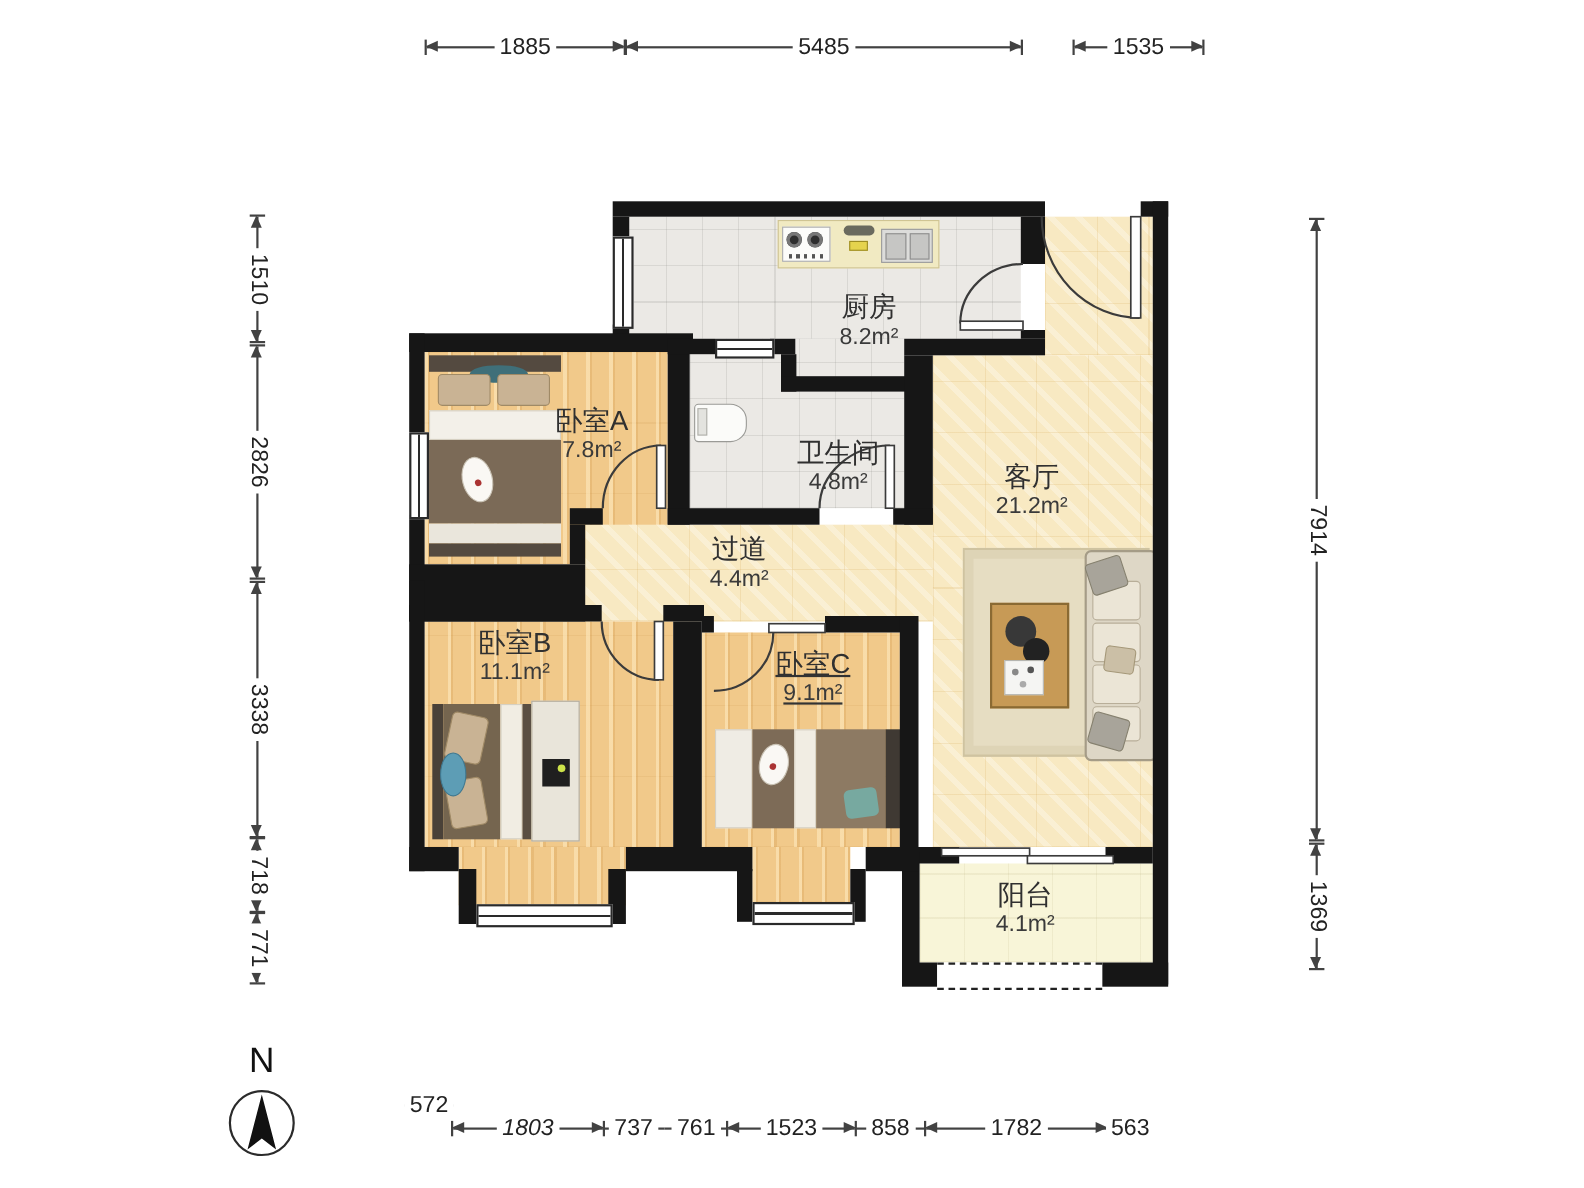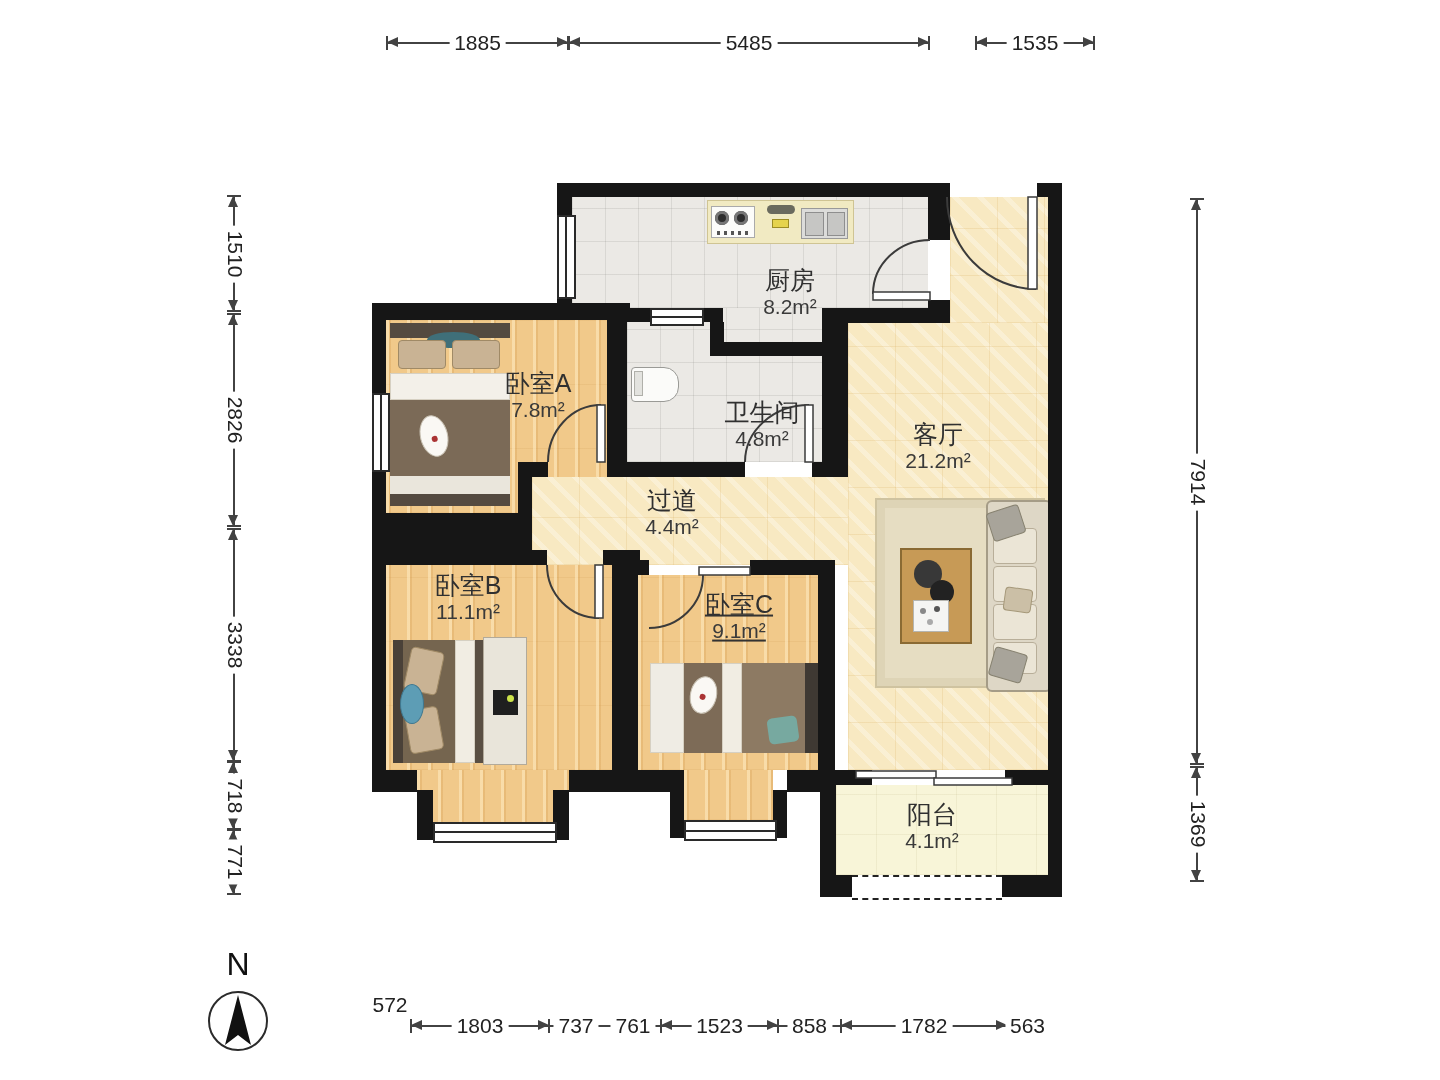--- a/index.html
+++ b/index.html
@@ -304,21 +304,21 @@
   </div>
   <div class="dimseg v tick" style="left:1196px;top:768px;height:112px;">
     <i class="ah au"></i>
       <i class="ah ad"></i>
       <span class="dlabel">1369</span>
   </div>
 
   <div class="dimseg h" style="left:368px;top:1004px;width:44px;">
     <span class="dlabel">572</span>
   </div>
-  <div class="dimseg h tick" style="left:412px;top:1025px;width:136px;">
+  <div class="dimseg h tick" style="left:412px;top:1025px;width:136px;font-style:italic;">
     <i class="ah al"></i>
       <i class="ah ar"></i>
       <span class="dlabel">1803</span>
   </div>
   <div class="dimseg h" style="left:548px;top:1025px;width:56px;">
     <span class="dlabel">737</span>
   </div>
   <div class="dimseg h" style="left:604px;top:1025px;width:58px;">
     <span class="dlabel">761</span>
   </div>

